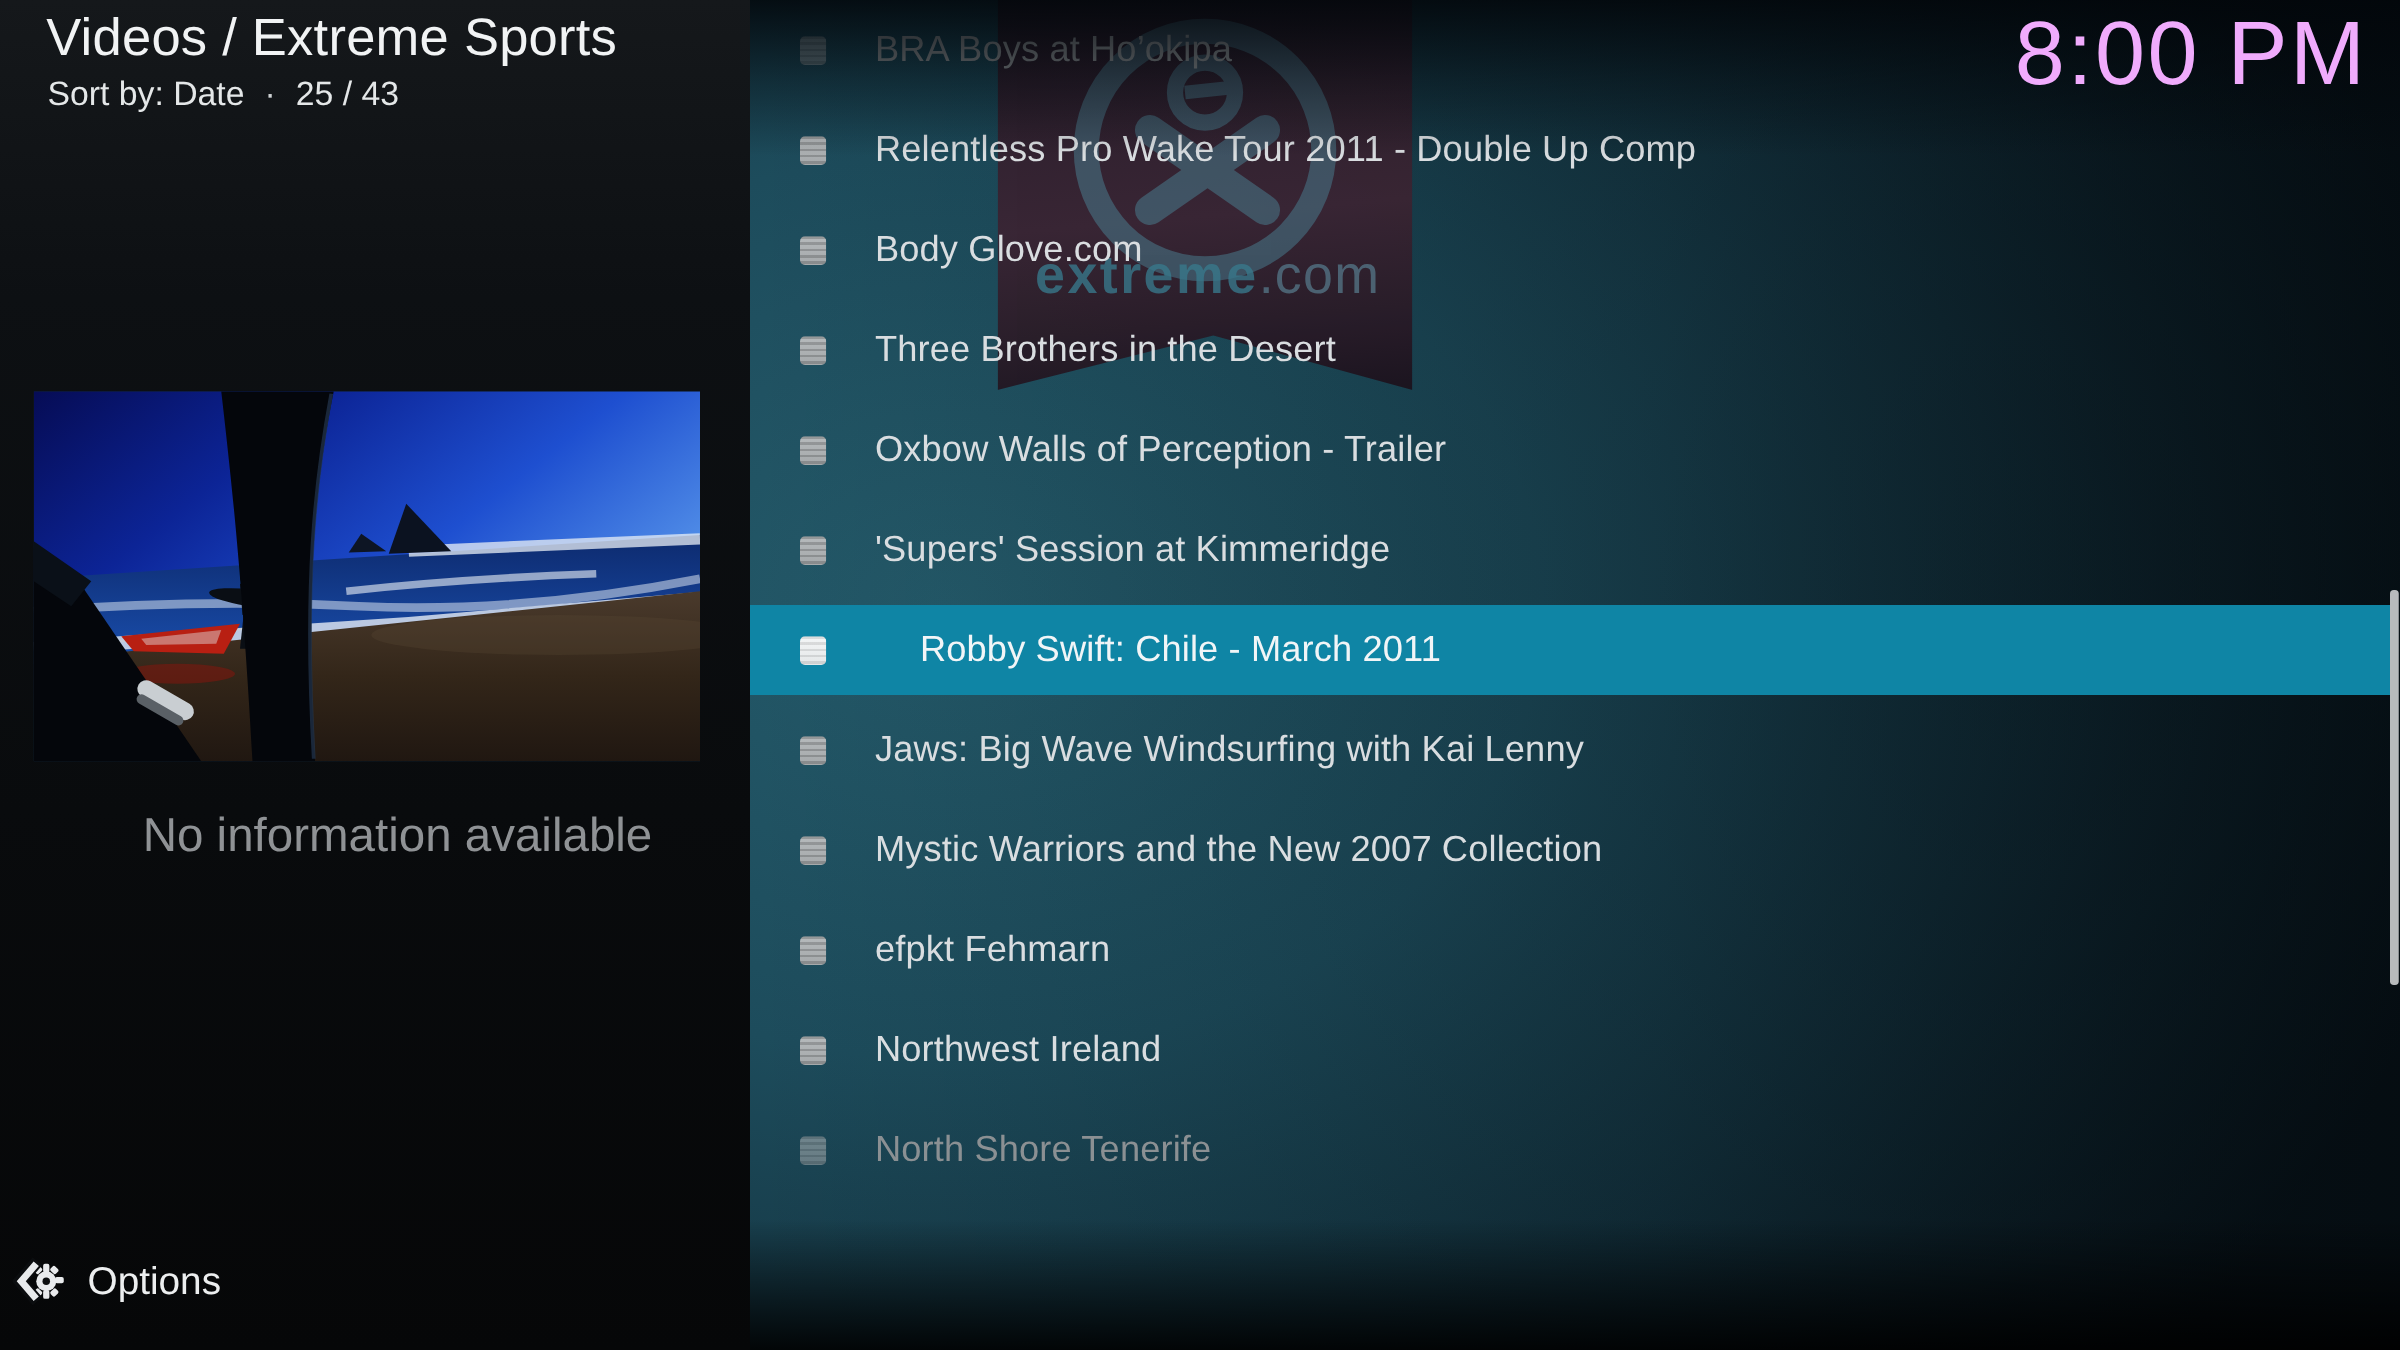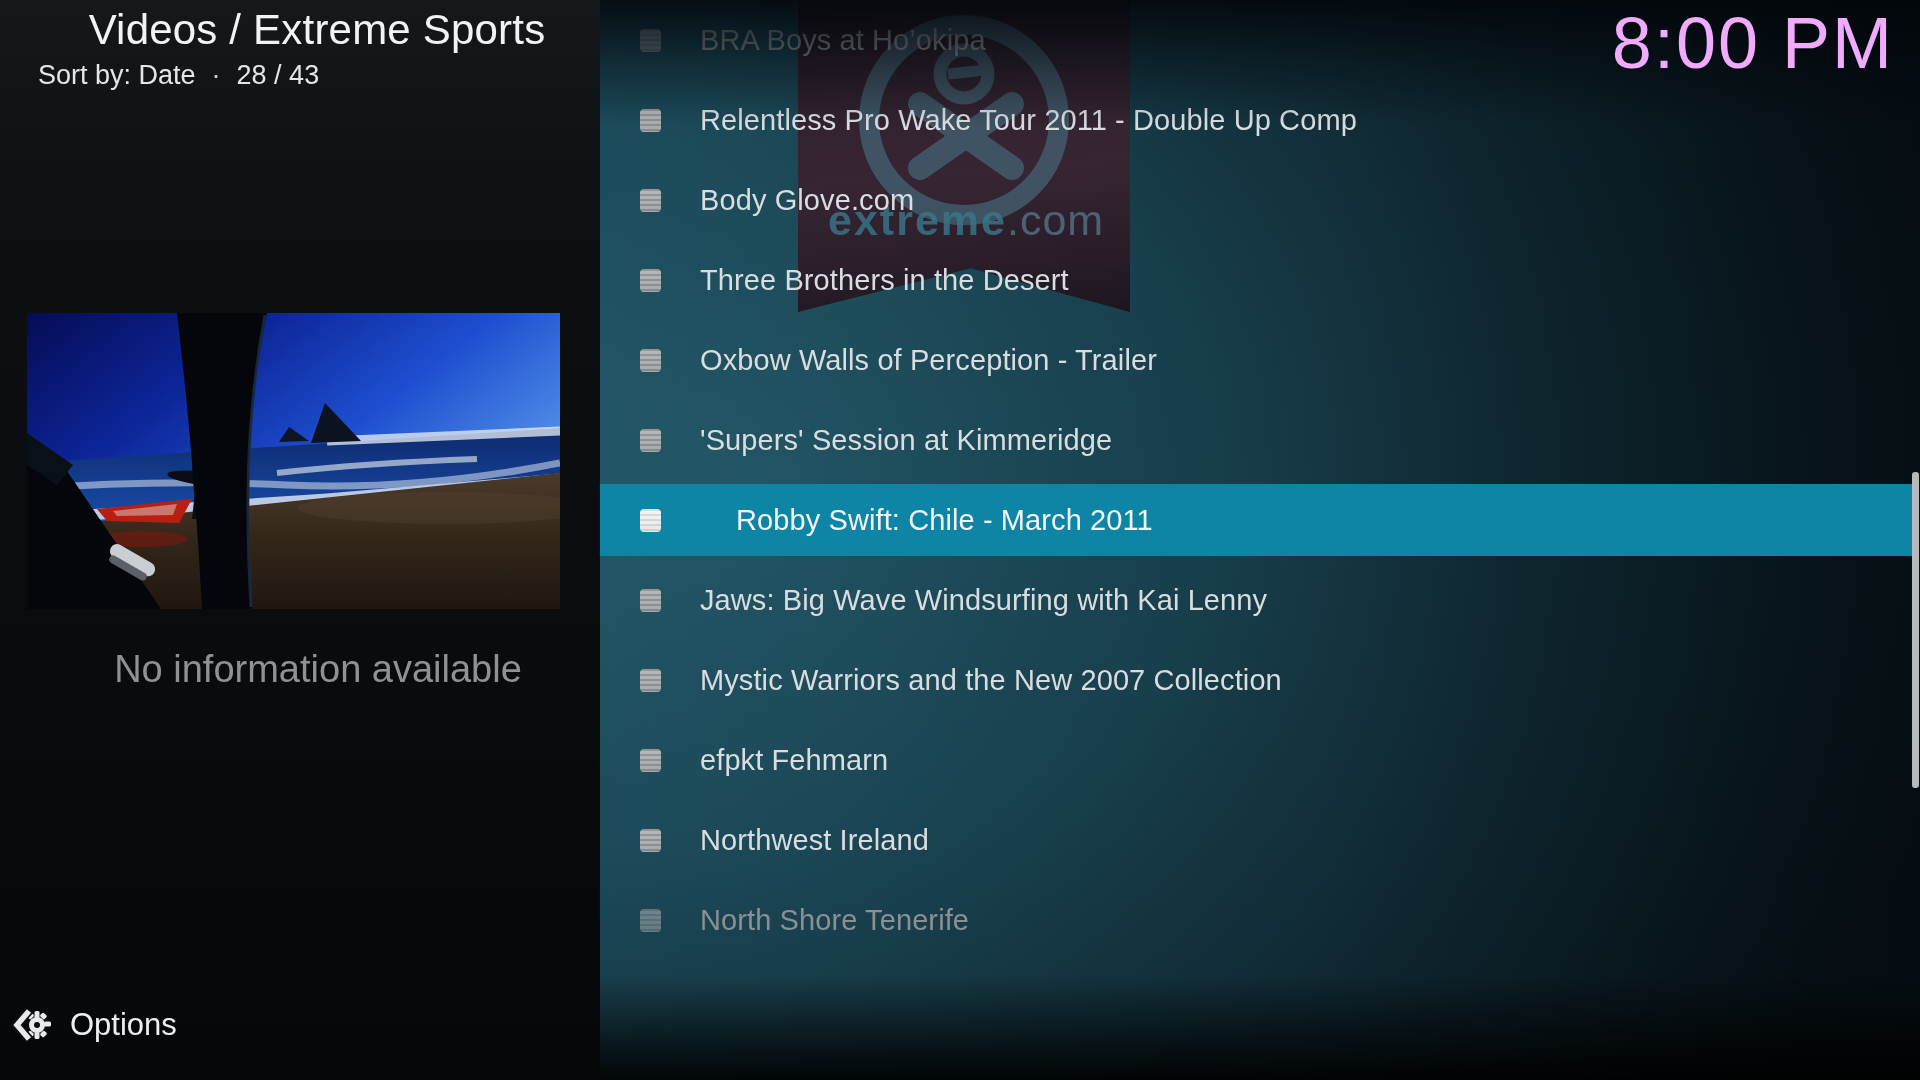--- a/index.html
+++ b/index.html
@@ -10,21 +10,21 @@
   }
 
   
   .left-panel{
     position:absolute;left:0;top:0;width:600px;height:1080px;
     background:linear-gradient(180deg,#15181b 0%,#0d1013 22%,#090b0d 60%,#060708 100%);
     z-index:4;
   }
   .page-title{
     position:absolute;left:37px;top:6px;width:560px;
-    font-size:42px;font-weight:300;color:#f1f3f4;letter-spacing:.2px;white-space:nowrap;text-align:center;
+    font-size:42px;font-weight:300;color:#f1f3f4;letter-spacing:.2px;white-space:nowrap;
   }
   .sort-info{
     position:absolute;left:38px;top:60px;font-size:27px;color:#e4e7e8;
     display:flex;align-items:center;white-space:nowrap;
   }
   .sort-info .sep{margin:0 16px;color:#cfd3d5;font-size:27px;}
 
   .thumb{
     position:absolute;left:27px;top:313px;width:533px;height:296px;overflow:hidden;background:#123;
   }
@@ -186,21 +186,21 @@
 
   <div class="list-top-fade"></div>
   <div class="list-bottom-fade"></div>
   <div class="scrollbar-thumb"></div>
 
   <div class="left-panel">
     <div class="page-title">Videos / Extreme Sports</div>
     <div class="sort-info">
       <span>Sort by: Date</span>
       <span class="sep">·</span>
-      <span>28 / 43</span>
+      <span>25 / 43</span>
     </div>
 
     <div class="thumb">
       <svg viewBox="0 0 533 296" preserveAspectRatio="none">
         <defs>
           <linearGradient id="sky" x1="0" y1="0" x2="0.85" y2="0.6">
             <stop offset="0" stop-color="#060c55"></stop>
             <stop offset="0.35" stop-color="#0c2496"></stop>
             <stop offset="0.7" stop-color="#1e4fd0"></stop>
             <stop offset="1" stop-color="#4e8ae6"></stop>

